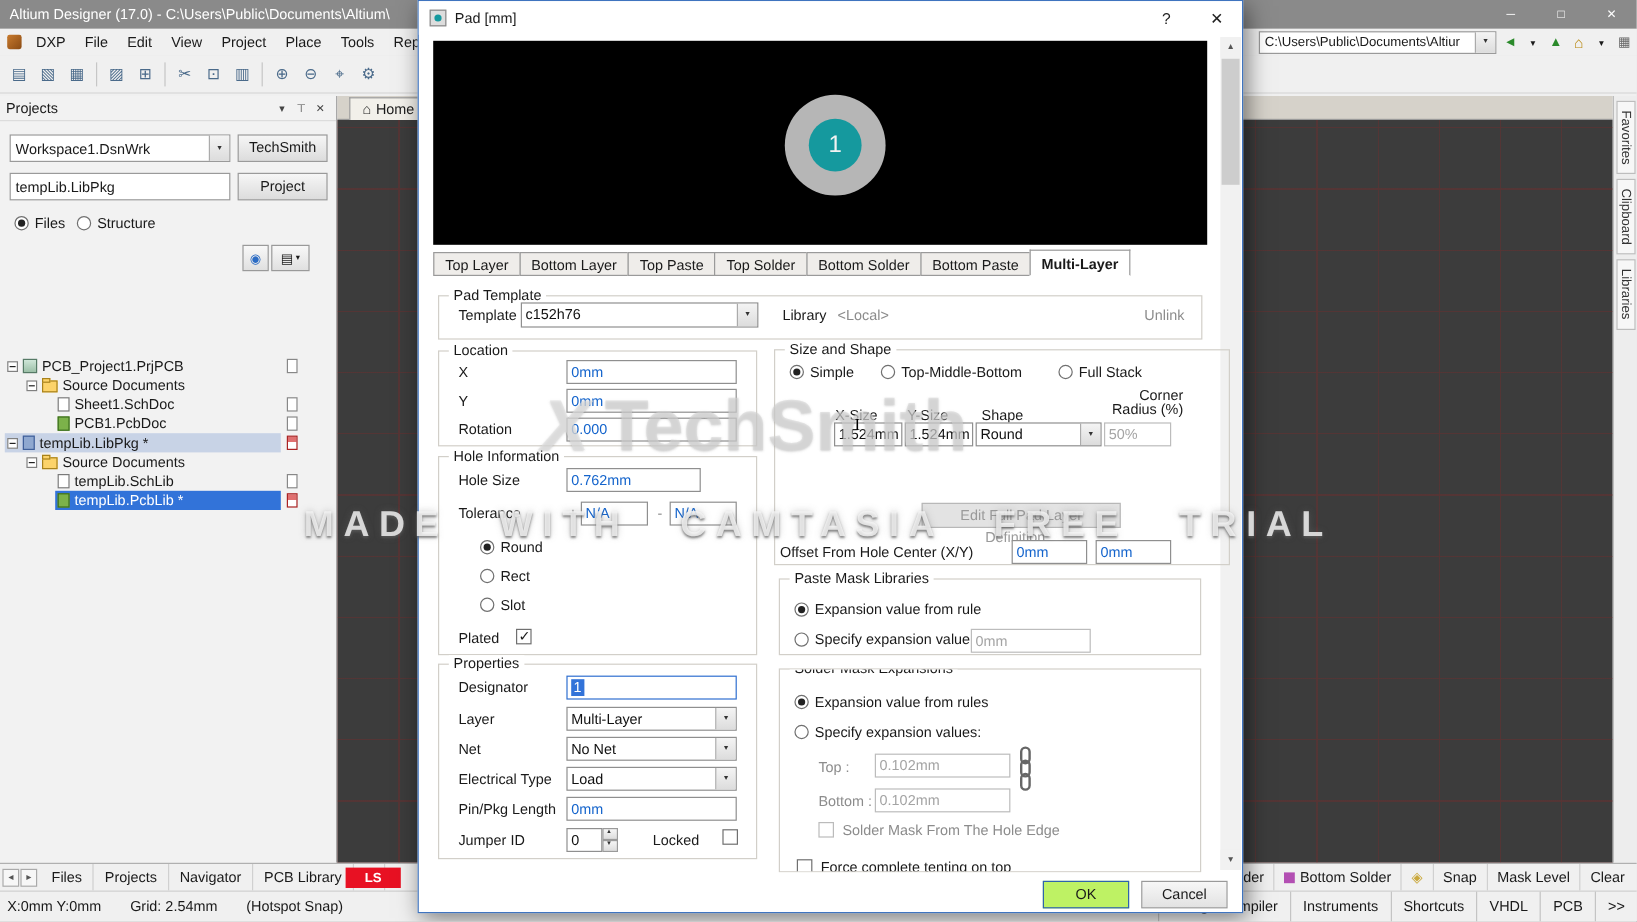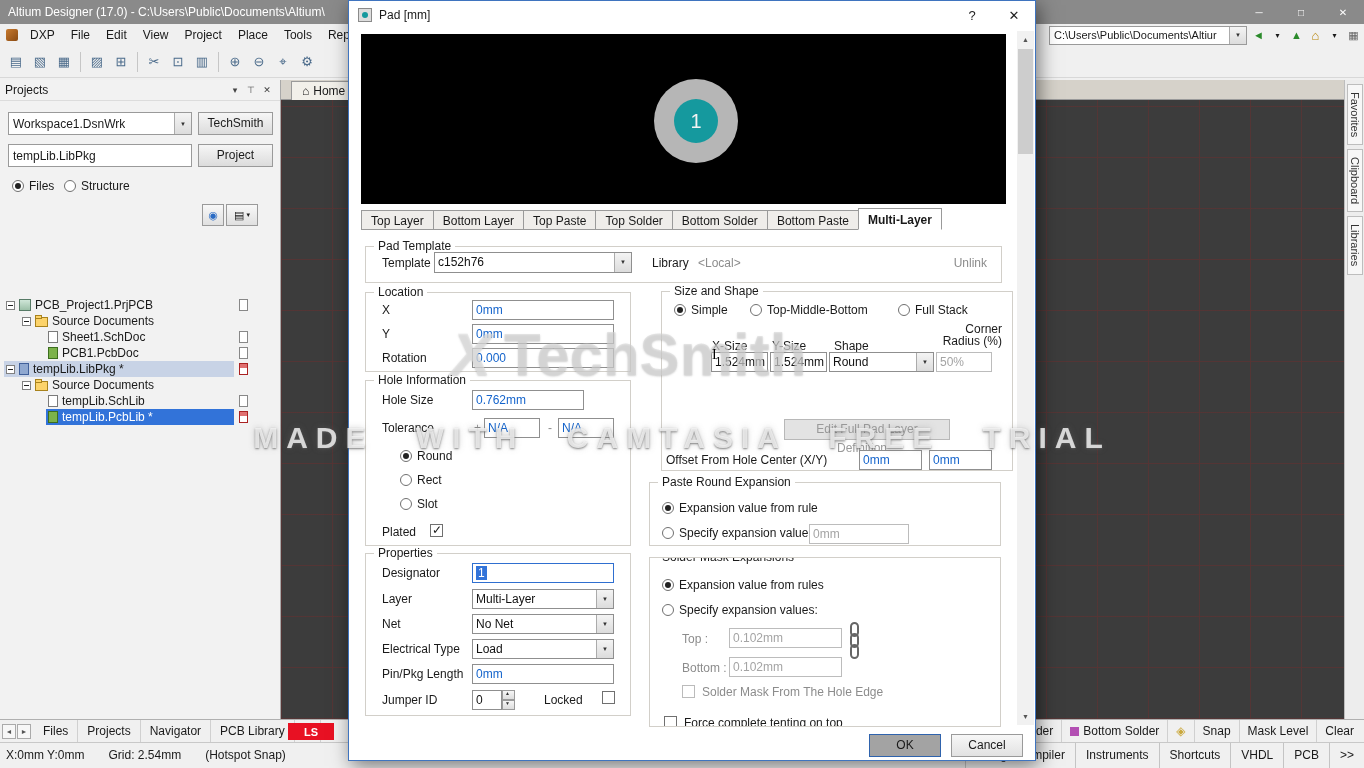--- a/index.html
+++ b/index.html
@@ -100,21 +100,21 @@
 .field.d{color:#a4a4a4;border-color:#bcbcbc}
 .field.combo{padding-right:17px}
 .field.focus{border-color:#2f6fd0}
 .selrun{background:#3273d9;color:#fff;padding:0 2px}
 .chk{position:absolute;width:13px;height:13px;border:1px solid #707070;background:#fff;box-sizing:border-box}
 .chk.dis{border-color:#bbb}
 .chk.on::after{content:"✓";position:absolute;left:1px;top:-2px;font-size:12px;color:#1a1a1a}
 .radio2{position:absolute;display:flex;align-items:center;gap:5px;white-space:nowrap}
 .btn{position:absolute;border:1px solid #9a9a9a;background:linear-gradient(#f7f7f7,#e2e2e2);text-align:center;box-sizing:border-box;font-size:12px}
 .btn.dis{color:#9a9a9a;background:#e3e3e3;border-color:#b8b8b8}
-.btn.ok{border:1px solid #2f63ad;background:#a3a3a3}
+.btn.ok{border:1px solid #2f63ad;background:#bef264}
 .spin{position:absolute;width:13px}
 .spin span{display:block;width:13px;height:10px;border:1px solid #9a9a9a;background:linear-gradient(#f6f6f6,#ddd);text-align:center;color:#333;box-sizing:border-box;position:relative}
 .spin span.u::before{content:"▲";font-size:5px;position:absolute;left:2px;top:-1px}
 .spin span.d::before{content:"▼";font-size:5px;position:absolute;left:2px;top:-1px}
 .chain{position:absolute;display:flex;flex-direction:column;align-items:center}
 .chain i{width:9px;height:15px;border:2px solid #666;border-radius:5px;display:block;box-sizing:border-box}
 .chain i+i{margin-top:-4px}
 .dfoot{position:absolute;left:1px;bottom:1px;width:684px;height:32px;background:#fff;z-index:6}
 
 .wm-banner{position:absolute;left:0;top:421px;width:1364px;text-align:center;font-size:30px;font-weight:bold;letter-spacing:8px;word-spacing:26px;color:rgba(245,245,245,.82);text-shadow:0 1px 2px rgba(90,90,90,.7),0 0 6px rgba(120,120,120,.35);z-index:90;pointer-events:none;white-space:nowrap}
@@ -423,21 +423,21 @@
       <span class="lbl" style="left:16px;top:139px">Jumper ID</span>
       <div class="field k" style="left:106px;top:136px;width:30px">0</div>
       <div class="spin" style="left:136px;top:136px">
         <span class="u"></span>
         <span class="d"></span>
       </div>
       <span class="lbl" style="left:178px;top:139px">Locked</span>
       <span class="chk" style="left:236px;top:137px"></span>
     </div>
 
-    <div class="grp" style="left:312px;top:290px;width:352px;height:180px">
+    <div class="grp" style="left:296px;top:290px;width:380px;height:180px">
       <span class="gt">Size and Shape</span>
       <div class="radio2" style="left:12px;top:11px">
         <span class="rb on"></span>
         <span>Simple</span>
       </div>
       <div class="radio2" style="left:88px;top:11px">
         <span class="rb"></span>
         <span>Top-Middle-Bottom</span>
       </div>
       <div class="radio2" style="left:236px;top:11px">
@@ -456,21 +456,21 @@
         <span class="ca"></span>
       </div>
       <div class="field d" style="left:274px;top:60px;width:56px">50%</div>
       <div class="btn dis" style="left:122px;top:127px;width:166px;height:21px;line-height:19px">Edit Full Pad Layer Definition...</div>
       <span class="lbl" style="left:4px;top:161px">Offset From Hole Center (X/Y)</span>
       <div class="field" style="left:197px;top:158px;width:63px">0mm</div>
       <div class="field" style="left:267px;top:158px;width:63px">0mm</div>
     </div>
 
     <div class="grp" style="left:300px;top:481px;width:352px;height:64px">
-      <span class="gt">Paste Round Expansion</span>
+      <span class="gt">Paste Mask Libraries</span>
       <div class="radio2" style="left:12px;top:18px">
         <span class="rb on"></span>
         <span>Expansion value from rule</span>
       </div>
       <div class="radio2" style="left:12px;top:43px">
         <span class="rb"></span>
         <span>Specify expansion value</span>
       </div>
       <div class="field d" style="left:159px;top:41px;width:100px">0mm</div>
     </div>

